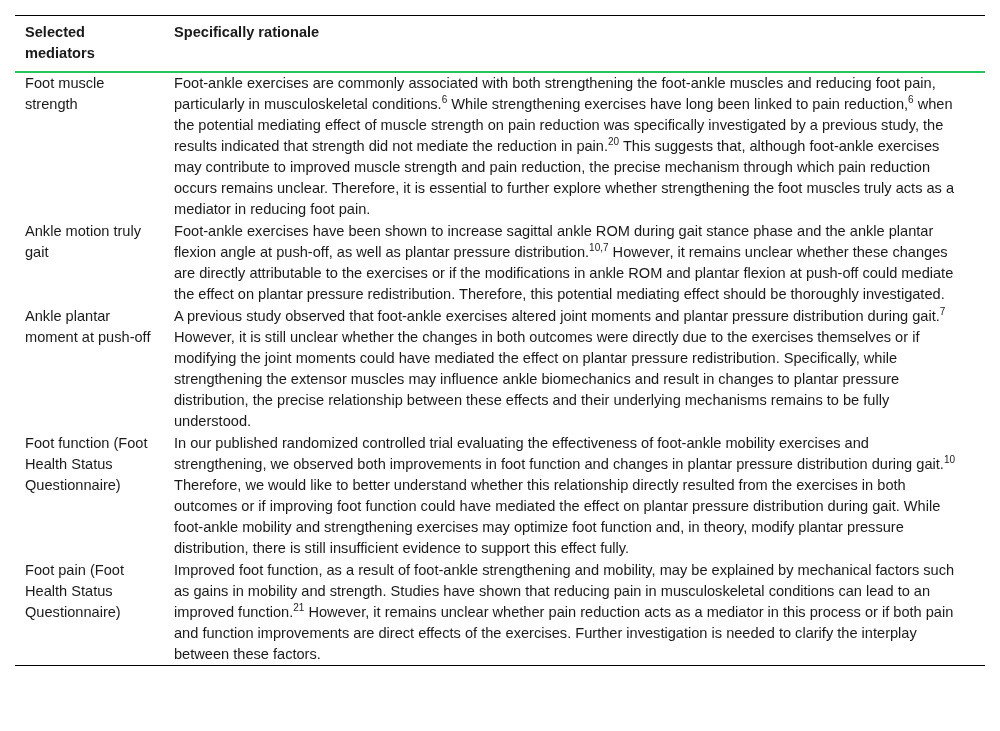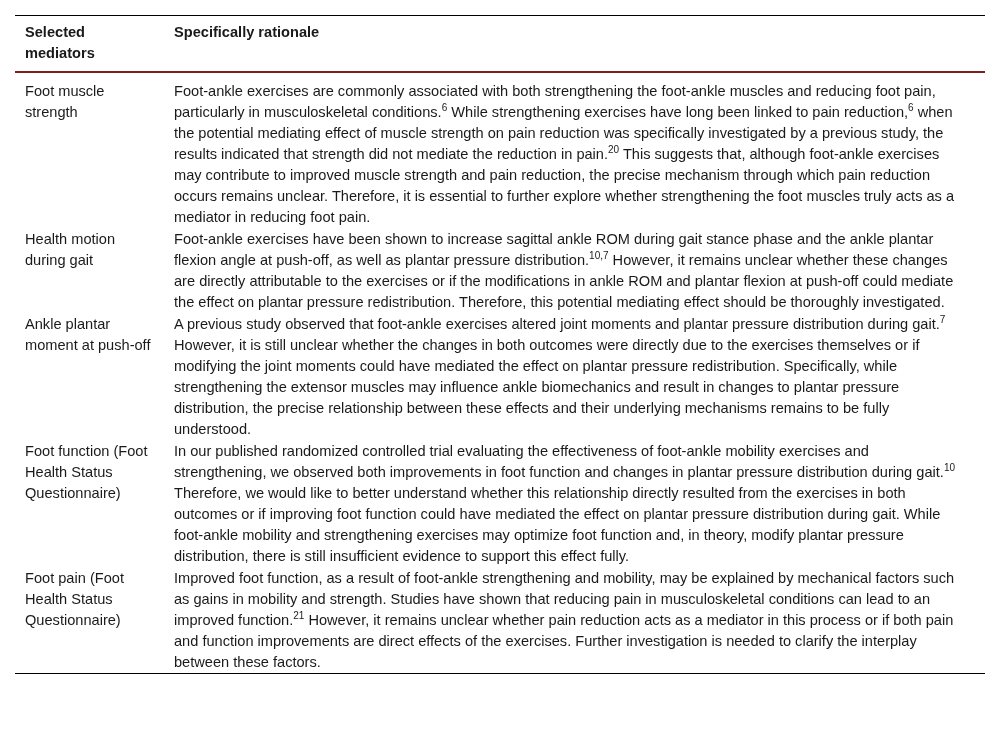--- a/index.html
+++ b/index.html
@@ -21,38 +21,38 @@
       width: 970px;
     }
     table {
       border-collapse: collapse;
       width: 970px;
       font-size: 14.6px;
       line-height: 21px;
     }
     thead tr {
       border-top: 1px solid #000;
-      border-bottom: 2px solid #7f1d1d;
+      border-bottom: 2px solid #22c55e;
     }
     tbody tr:last-child {
       border-bottom: 1.5px solid #000;
     }
     th {
       text-align: left;
       font-weight: bold;
       vertical-align: top;
       padding: 6px 10px 7px 10px;
     }
     td {
       vertical-align: top;
       padding: 1px 10px 0 10px;
     }
     th.col1, td.col1 { width: 129px; }
     td.col2, th.col2 { padding-left: 10px; padding-right: 24px; }
-    tbody tr:first-child td { padding-top: 8px; }
+    tbody tr:first-child td { padding-top: 0; }
     tbody tr:last-child td { padding-bottom: 0; }
     sup {
       font-size: 10px;
       line-height: 0;
       vertical-align: 6px;
     }
   </style>
 </head>
 <body>
 
@@ -63,21 +63,21 @@
         <th class="col1">Selected mediators</th>
         <th class="col2">Specifically rationale</th>
       </tr>
     </thead>
     <tbody id="table-body">
       <tr>
         <td class="col1">Foot muscle strength</td>
         <td class="col2">Foot-ankle exercises are commonly associated with both strengthening the foot-ankle muscles and reducing foot pain, particularly in musculoskeletal conditions.<sup>6</sup> While strengthening exercises have long been linked to pain reduction,<sup>6</sup> when the potential mediating effect of muscle strength on pain reduction was specifically investigated by a previous study, the results indicated that strength did not mediate the reduction in pain.<sup>20</sup> This suggests that, although foot-ankle exercises may contribute to improved muscle strength and pain reduction, the precise mechanism through which pain reduction occurs remains unclear. Therefore, it is essential to further explore whether strengthening the foot muscles truly acts as a mediator in reducing foot pain.</td>
       </tr>
       <tr>
-        <td class="col1">Health motion during gait</td>
+        <td class="col1">Ankle motion truly gait</td>
         <td class="col2">Foot-ankle exercises have been shown to increase sagittal ankle ROM during gait stance phase and the ankle plantar flexion angle at push-off, as well as plantar pressure distribution.<sup>10,7</sup> However, it remains unclear whether these changes are directly attributable to the exercises or if the modifications in ankle ROM and plantar flexion at push-off could mediate the effect on plantar pressure redistribution. Therefore, this potential mediating effect should be thoroughly investigated.</td>
       </tr>
       <tr>
         <td class="col1">Ankle plantar moment at push-off</td>
         <td class="col2">A previous study observed that foot-ankle exercises altered joint moments and plantar pressure distribution during gait.<sup>7</sup> However, it is still unclear whether the changes in both outcomes were directly due to the exercises themselves or if modifying the joint moments could have mediated the effect on plantar pressure redistribution. Specifically, while strengthening the extensor muscles may influence ankle biomechanics and result in changes to plantar pressure distribution, the precise relationship between these effects and their underlying mechanisms remains to be fully understood.</td>
       </tr>
       <tr>
         <td class="col1">Foot function (Foot Health Status Questionnaire)</td>
         <td class="col2">In our published randomized controlled trial evaluating the effectiveness of foot-ankle mobility exercises and strengthening, we observed both improvements in foot function and changes in plantar pressure distribution during gait.<sup>10</sup> Therefore, we would like to better understand whether this relationship directly resulted from the exercises in both outcomes or if improving foot function could have mediated the effect on plantar pressure distribution during gait. While foot-ankle mobility and strengthening exercises may optimize foot function and, in theory, modify plantar pressure distribution, there is still insufficient evidence to support this effect fully.</td>
       </tr>

